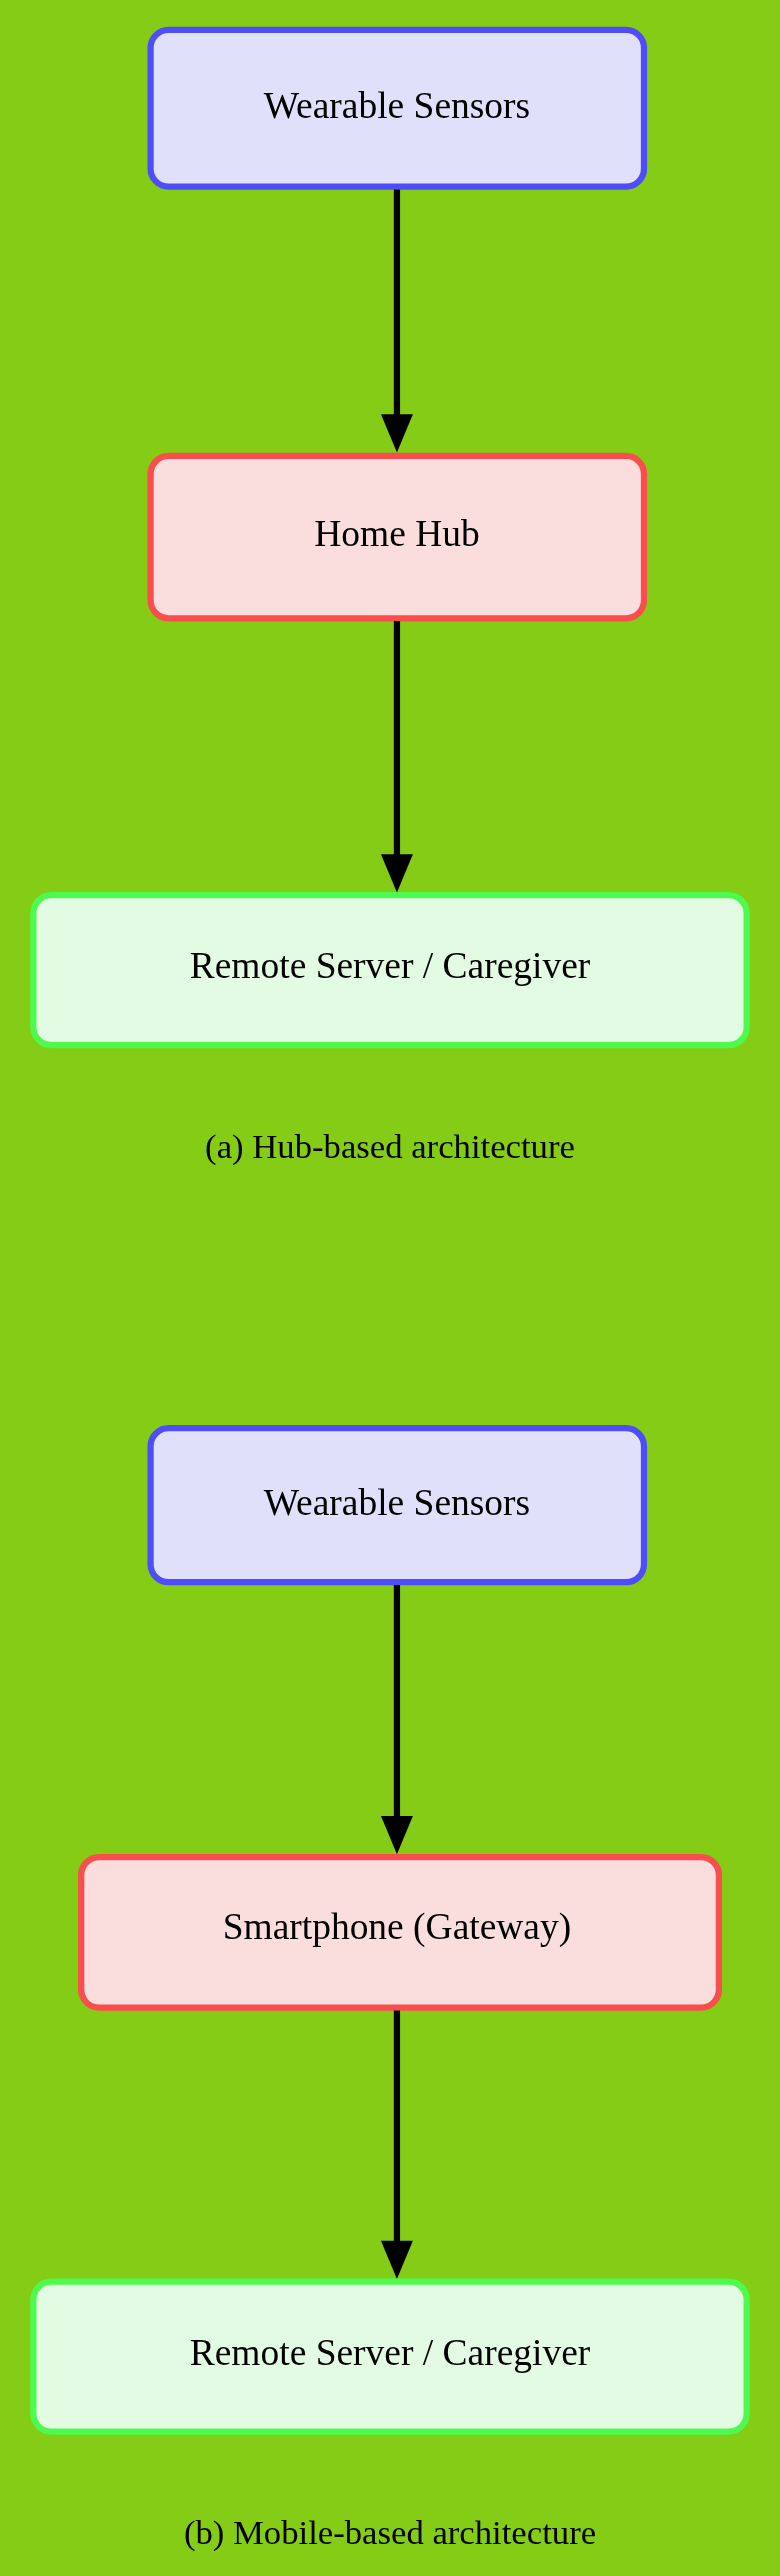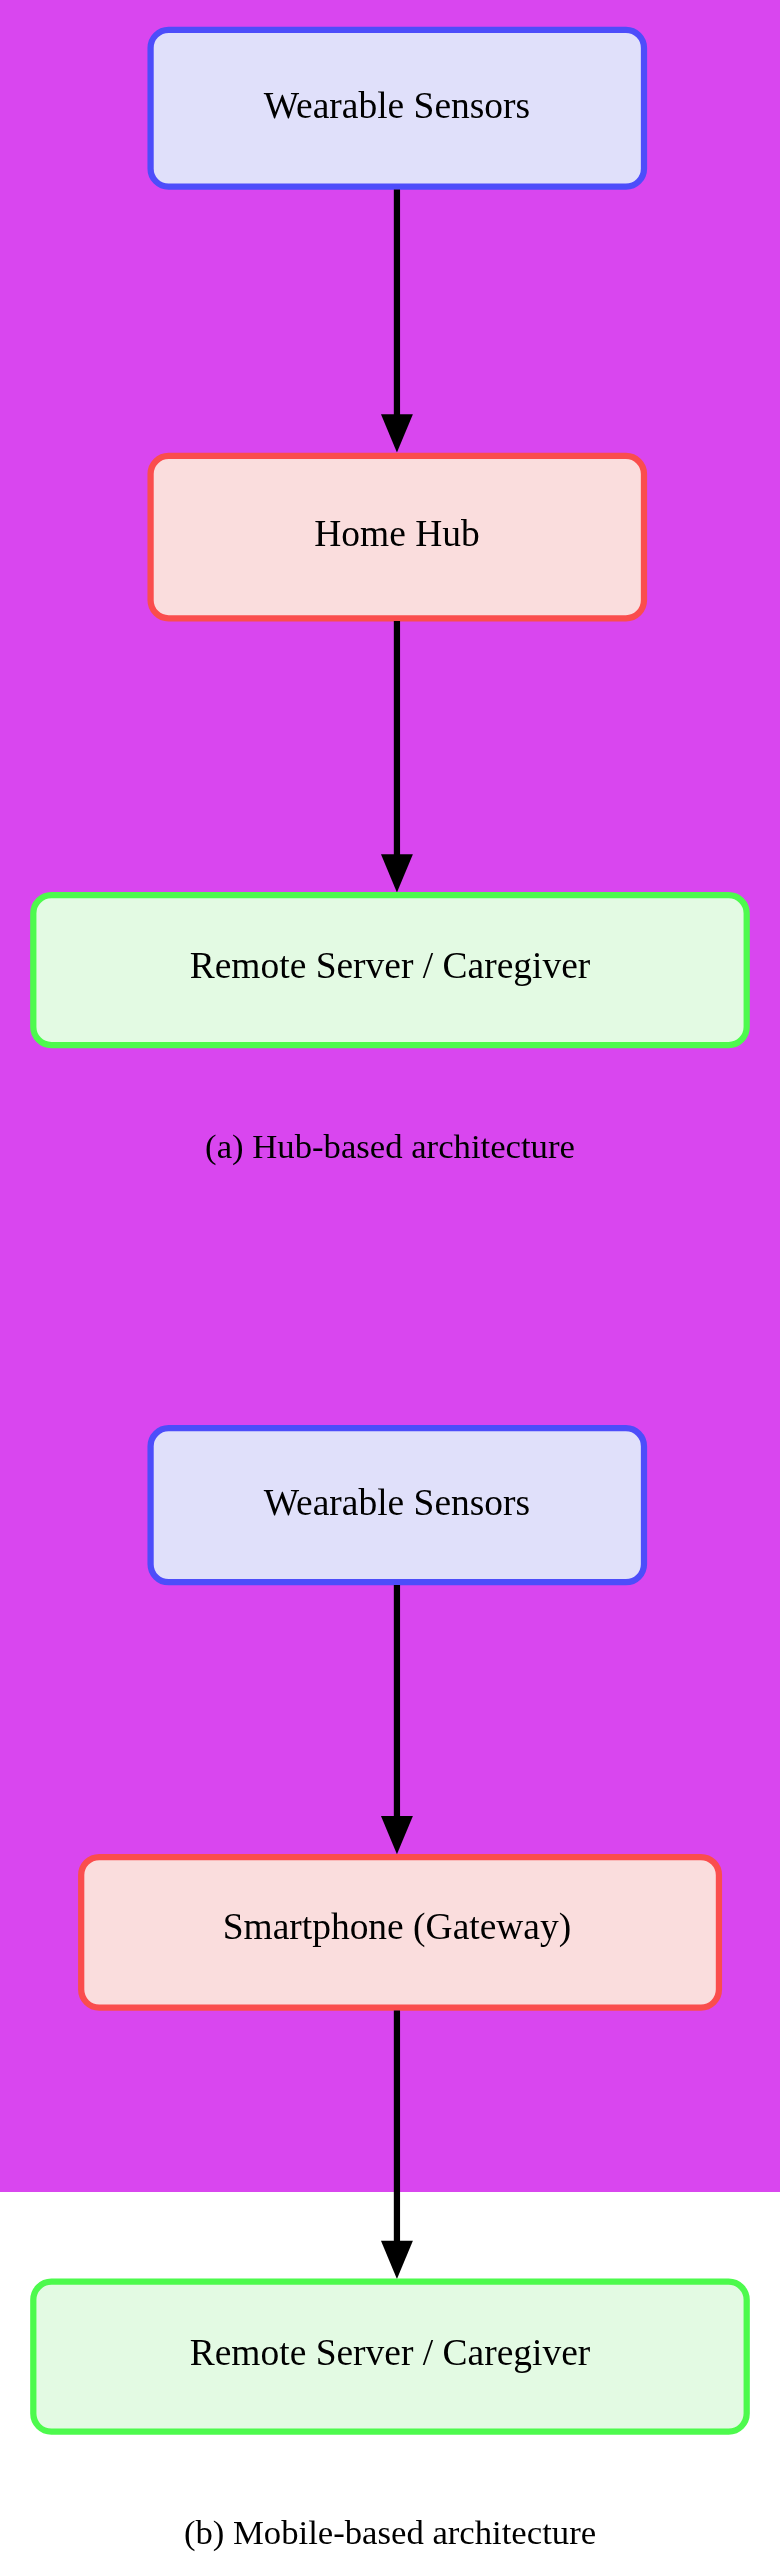--- a/index.html
+++ b/index.html
@@ -9,22 +9,22 @@
   }
   body {
     width: 780px;
     height: 2576px;
     font-family: "Liberation Serif", "DejaVu Serif", serif;
     overflow: hidden;
   }
   #figure-root {
     position: relative;
     width: 780px;
-    height: 2192px;
-    background: #d946ef;
+    height: 2576px;
+    background: #84cc16;
     text-decoration: underline;
   }
   svg.diagram-svg {
     display: block;
     position: absolute;
     left: 0;
     top: 0;
     width: 780px;
     height: 2576px;
   }

